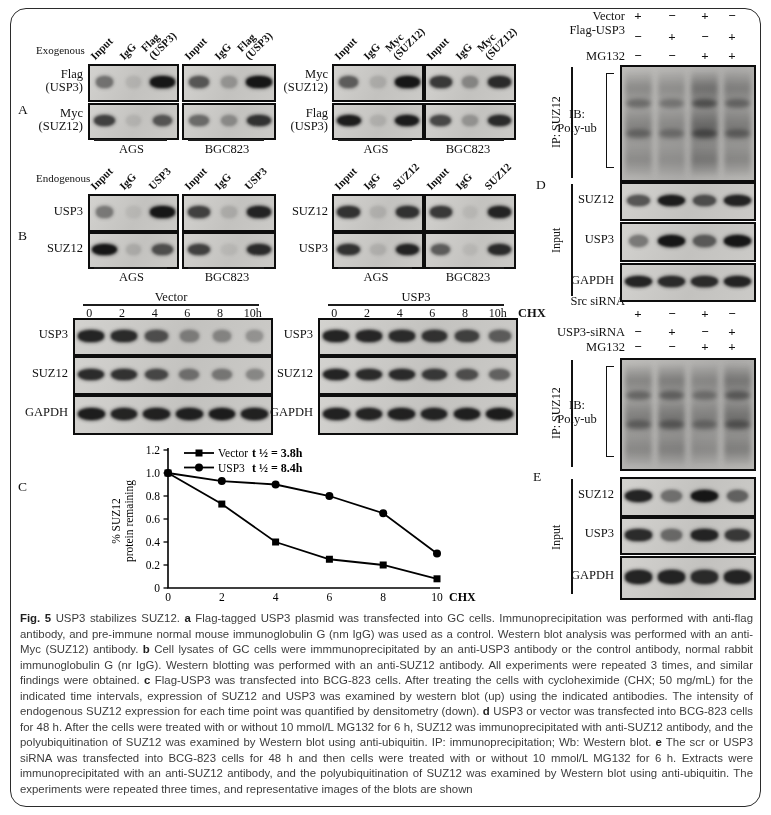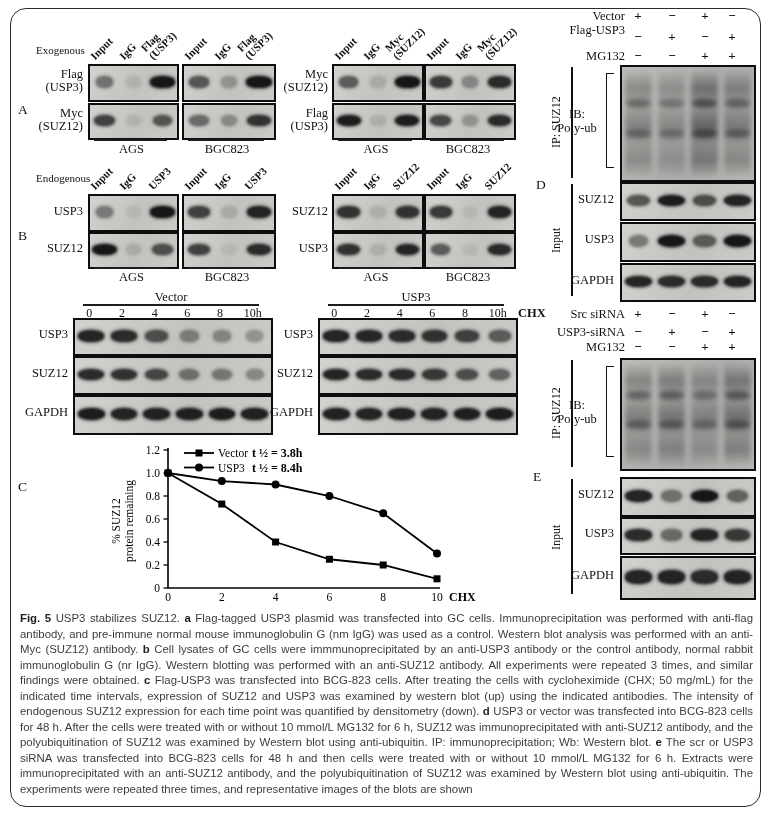--- a/index.html
+++ b/index.html
@@ -316,21 +316,21 @@
       </div>
       <div class="row-label" style="left: 542px; width: 72px; top: 273.5px;">GAPDH</div>
       <div class="blot-box" style="left: 620px; top: 263px; width: 132px; height: 35px;">
         <div class="band" style="left: 3.201px; top: 10.55px; width: 26.598px; height: 11.9px; opacity: 0.922;"></div>
         <div class="band" style="left: 36.4815px; top: 10.55px; width: 26.037px; height: 11.9px; opacity: 0.883;"></div>
         <div class="band" style="left: 69.4815px; top: 10.55px; width: 26.037px; height: 11.9px; opacity: 0.883;"></div>
         <div class="band" style="left: 102.201px; top: 10.55px; width: 26.598px; height: 11.9px; opacity: 0.922;"></div>
       </div>
       <div class="vline" style="left: 571px; top: 184px; height: 112px;"></div>
       <div class="vlabel" style="left: 549px; top: 205px; height: 70px;">Input</div>
-      <div class="cond-label" style="left: 539px; top: 307px;">Src siRNA</div>
+      <div class="cond-label" style="left: 539px; top: 294px;">Src siRNA</div>
       <div class="cond-sym" style="left: 632px; top: 306px;">+</div>
       <div class="cond-sym" style="left: 666px; top: 306px;">−</div>
       <div class="cond-sym" style="left: 699px; top: 306px;">+</div>
       <div class="cond-sym" style="left: 726px; top: 306px;">−</div>
       <div class="cond-label" style="left: 539px; top: 325px;">USP3-siRNA</div>
       <div class="cond-sym" style="left: 632px; top: 324px;">−</div>
       <div class="cond-sym" style="left: 666px; top: 324px;">+</div>
       <div class="cond-sym" style="left: 699px; top: 324px;">−</div>
       <div class="cond-sym" style="left: 726px; top: 324px;">+</div>
       <div class="cond-label" style="left: 539px; top: 340px;">MG132</div>

